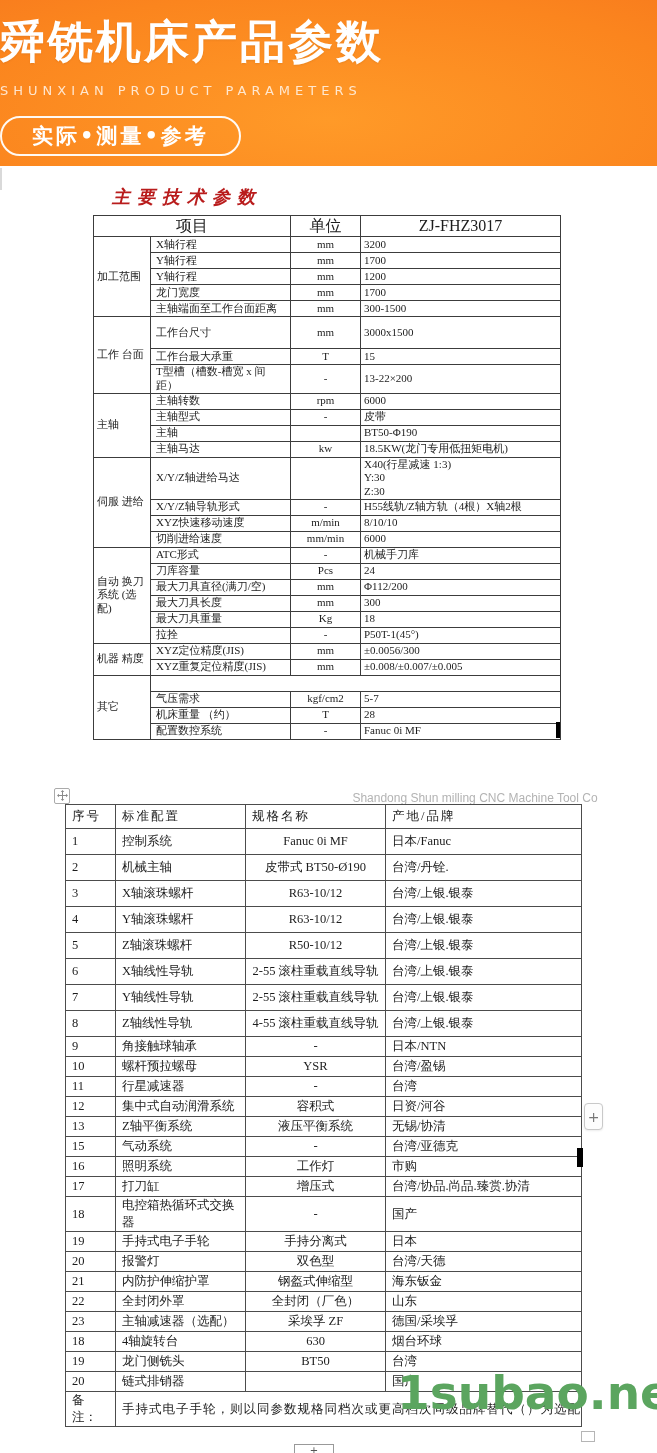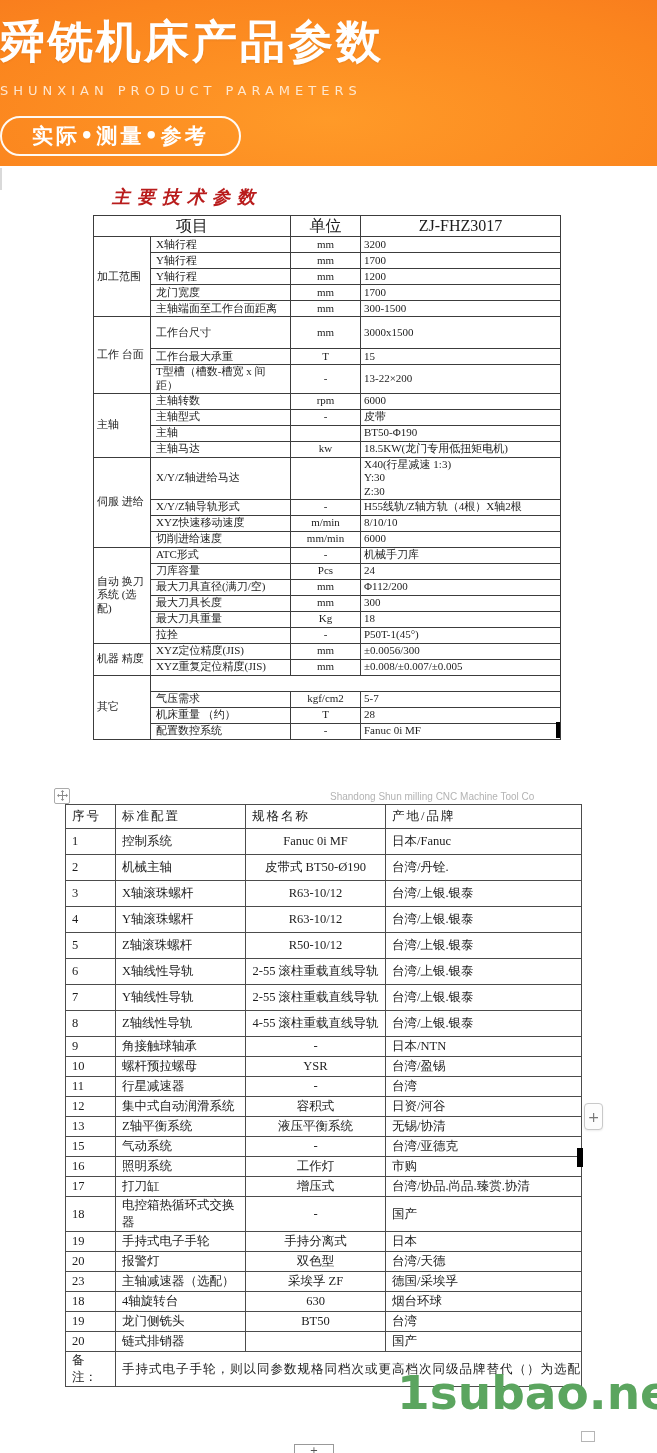--- a/index.html
+++ b/index.html
@@ -49,22 +49,22 @@
   .spec-table thead td{text-align:center;height:21px;font-size:16px;}
   .spec-table .group-cell{text-align:left;padding:0 3px;}
   .spec-table .item-cell{text-align:left;padding-left:5px;}
   .spec-table .unit-cell{text-align:center;margin-top:44px;}
   .spec-table .value-cell{text-align:left;white-space:pre-line;margin-left:33px;}
   .spec-table tr.tall td{height:32px;}
   .spec-table .merged-cell{height:16px;}
 
   
   .company-note{
-    position:absolute;left:330px;top:791px;width:290px;text-align:left;
-    font-size:10px;color:#b3b3b3;font-family:"Liberation Sans","DejaVu Sans",sans-serif;
+    position:absolute;left:330px;top:791px;width:290px;text-align:center;
+    font-size:12px;color:#b3b3b3;font-family:"Liberation Sans","DejaVu Sans",sans-serif;
     white-space:nowrap;
   }
   .move-handle{
     position:absolute;left:54px;top:788px;width:16px;height:16px;
     border:1px solid #aaa;border-radius:2px;background:#fff;
     display:flex;align-items:center;justify-content:center;
   }
   .config-table{
     position:absolute;left:65px;top:804px;width:516px;
     border-collapse:collapse;table-layout:fixed;font-size:12.5px;
@@ -418,20 +418,32 @@
         <td class="c2">手持分离式</td>
         <td class="c3">日本</td>
       </tr>
       <tr>
         <td class="c0">20</td>
         <td class="c1">报警灯</td>
         <td class="c2">双色型</td>
         <td class="c3">台湾/天德</td>
       </tr>
       <tr>
+        <td class="c0">21</td>
+        <td class="c1">内防护伸缩护罩</td>
+        <td class="c2">钢盔式伸缩型</td>
+        <td class="c3">海东钣金</td>
+      </tr>
+      <tr>
+        <td class="c0">22</td>
+        <td class="c1">全封闭外罩</td>
+        <td class="c2">全封闭（厂色）</td>
+        <td class="c3">山东</td>
+      </tr>
+      <tr>
         <td class="c0">23</td>
         <td class="c1">主轴减速器（选配）</td>
         <td class="c2">采埃孚 ZF</td>
         <td class="c3">德国/采埃孚</td>
       </tr>
       <tr>
         <td class="c0">18</td>
         <td class="c1">4轴旋转台</td>
         <td class="c2">630</td>
         <td class="c3">烟台环球</td>

